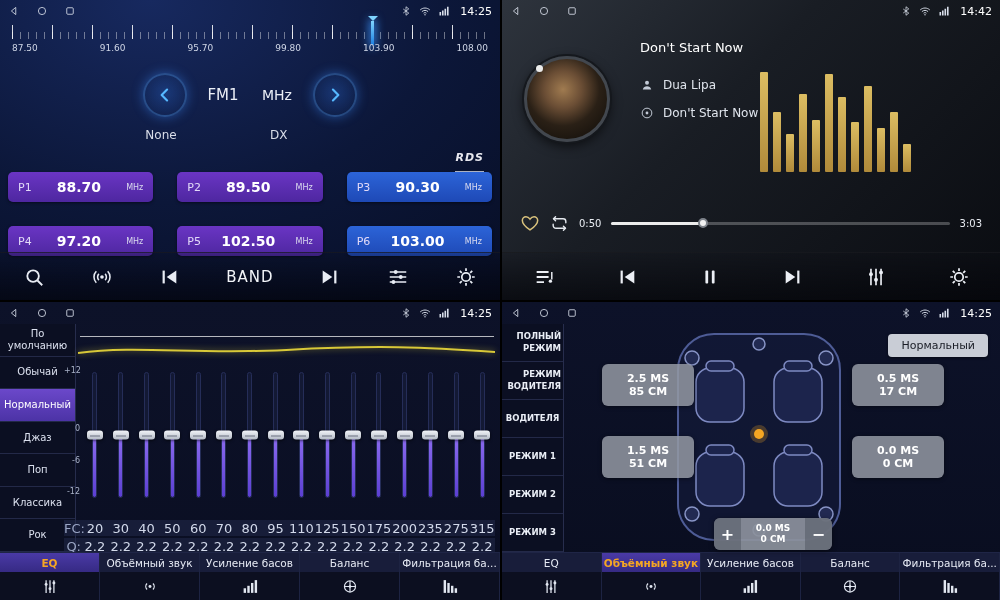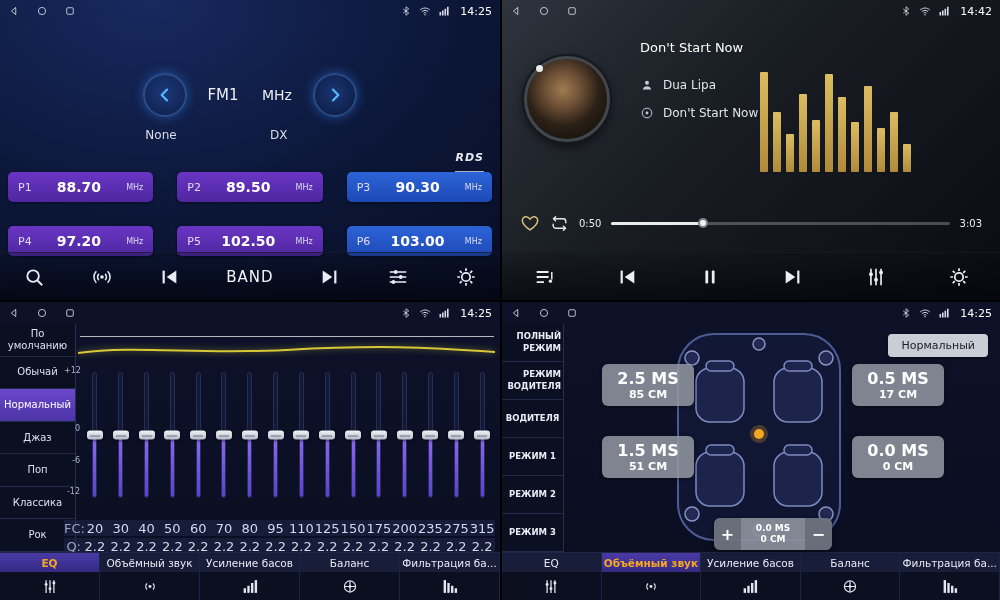--- a/index.html
+++ b/index.html
@@ -110,21 +110,21 @@
   .tab.selected .t-label{color:#f5a623;font-weight:bold}
   .t-icon{flex:1;display:flex;align-items:center;justify-content:center;width:20px;color:#e2e7f1}
   .t-icon svg{width:20px;height:17px}
 
   
   .sr-sidebar{position:absolute;left:0;top:22px;bottom:48px;width:62px;background:#0b0f22;border-right:1px solid #272d4d;display:flex;flex-direction:column}
   .sr-mode{flex:1;display:flex;align-items:center;justify-content:center;text-align:right;font-size:8.5px;font-weight:bold;line-height:1.3;color:#eaeef6;border-bottom:1px solid #232948;padding:1px 2px}
   .profile-btn{position:absolute;right:12px;top:32px;padding:5px 13px;background:#c9cdd6;color:#1a1d26;font-size:11px;border-radius:4px;box-shadow:0 1px 3px rgba(0,0,0,.5)}
   .car-wrap{position:absolute;left:168px;top:26px;width:178px;height:218px}
   .delay-box{position:absolute;width:92px;height:42px;background:rgba(148,153,163,.85);border-radius:6px;display:flex;flex-direction:column;align-items:center;justify-content:center;color:#fff;font-weight:bold;box-shadow:0 1px 4px rgba(0,0,0,.45)}
-  .delay-box .ms{font-size:16px}
+  .delay-box .ms{font-size:11px}
   .delay-box .cm{font-size:11px}
   .pos-fl{left:100px;top:62px}.pos-fr{left:350px;top:62px}
   .pos-rl{left:100px;top:134px}.pos-rr{left:350px;top:134px}
   .stepper{position:absolute;left:212px;top:216px;width:118px;height:32px;display:flex;align-items:stretch;background:rgba(140,145,156,.92);border-radius:6px;overflow:hidden;z-index:5;box-shadow:0 1px 5px rgba(0,0,0,.5)}
   .step-btn{width:27px;display:flex;align-items:center;justify-content:center;font-size:16px;font-weight:bold;background:rgba(84,89,100,.55);color:#fff}
   .step-val{flex:1;display:flex;flex-direction:column;align-items:center;justify-content:center;font-size:9px;font-weight:bold;color:#fff;line-height:1.25}
 </style>
 </head>
 <body>
 
@@ -164,20 +164,32 @@
         <span class="sb-icon">
             <svg viewBox="0 0 24 24" fill="currentColor">
               <rect x="3" y="14" width="3.2" height="7"></rect>
               <rect x="8" y="11" width="3.2" height="10"></rect>
               <rect x="13" y="7.5" width="3.2" height="13.5"></rect>
               <rect x="18" y="3.5" width="3.2" height="17.5"></rect>
             </svg>
           </span>
         <span class="sb-time">14:25</span>
       </div>
+    </div>
+    <div class="radio-scale">
+      <div class="ticks"></div>
+      <div class="pointer" style="left: 75.5%;"></div>
+      <div class="scale-labels">
+          <span class="scale-label">87.50</span>
+          <span class="scale-label">91.60</span>
+          <span class="scale-label">95.70</span>
+          <span class="scale-label">99.80</span>
+          <span class="scale-label">103.90</span>
+          <span class="scale-label">108.00</span>
+        </div>
     </div>
     <div class="radio-main">
       <div class="circle-btn">
         <span class="chev">
             <svg viewBox="0 0 24 24">
               <path d="M14.5 5.5 8 12l6.5 6.5" fill="none" stroke="currentColor" stroke-width="2.6" stroke-linecap="round" stroke-linejoin="round"></path>
             </svg>
           </span>
       </div>
       <span class="band-label">FM1</span>

